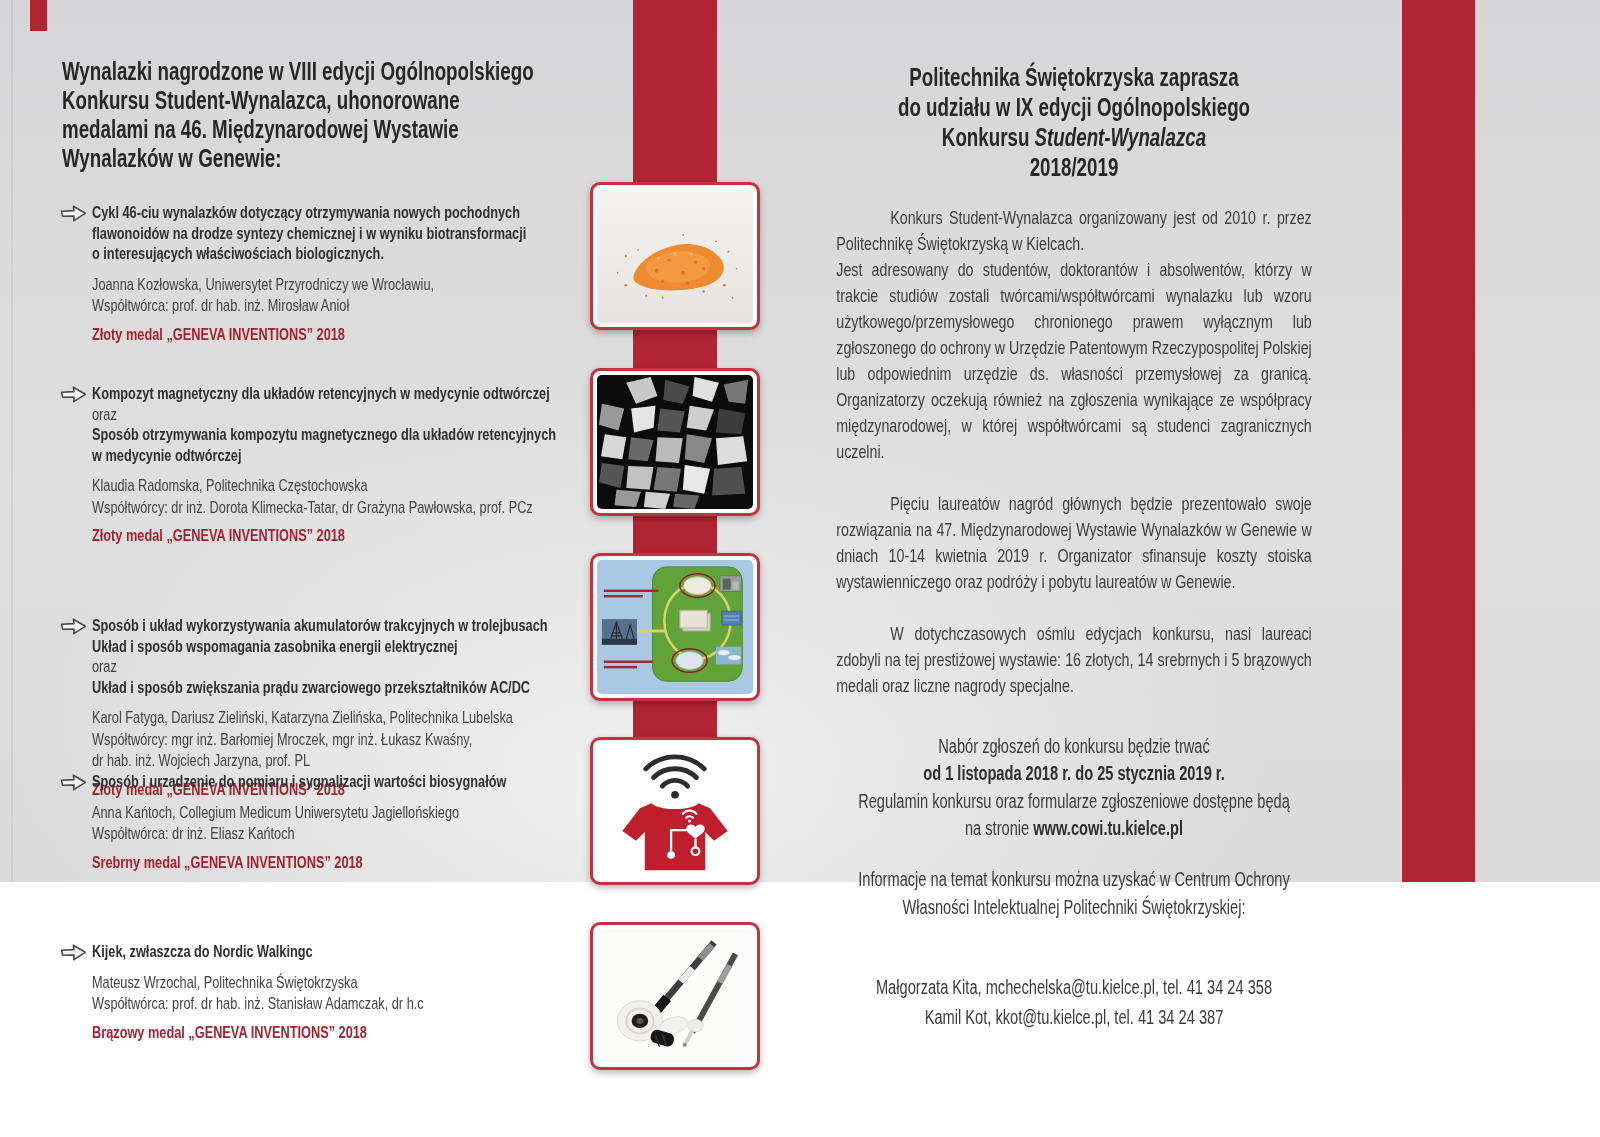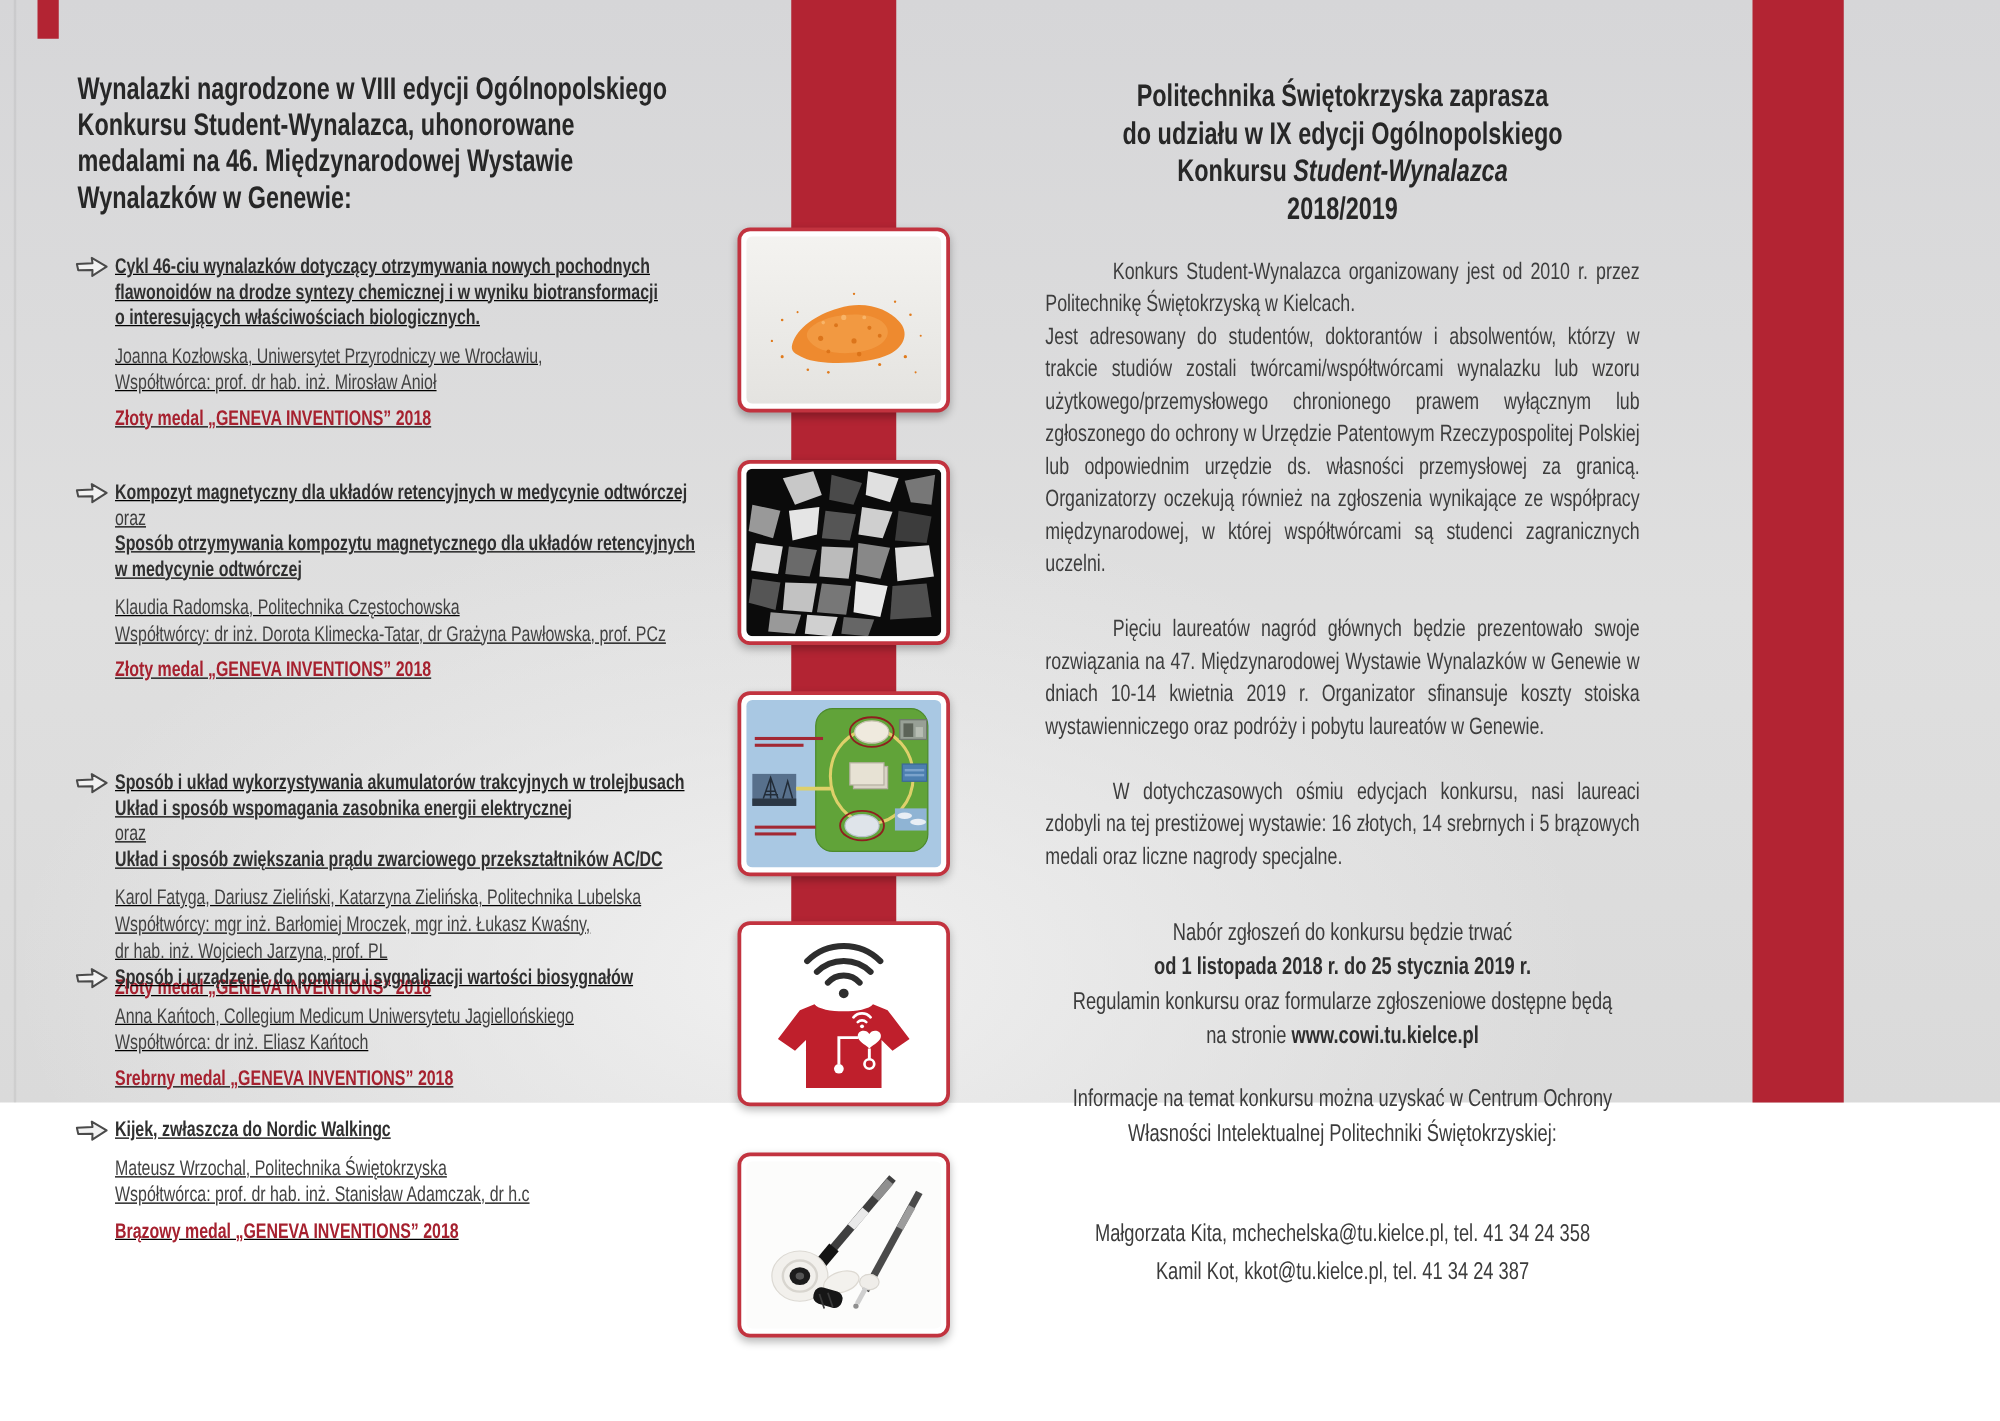--- a/index.html
+++ b/index.html
@@ -14,26 +14,26 @@
   .band{position:absolute;top:0;height:100%;background:#b32433;}
   .band-mid{left:633px;width:84px;}
   .band-right{left:1402px;width:73px;}
 
   
   .left-heading{position:absolute;left:62px;top:57px;width:720px;
     transform:scaleX(.75);transform-origin:0 0;}
   .h-line{font-size:25px;font-weight:bold;line-height:29px;color:#272727;
     letter-spacing:0;white-space:nowrap;}
   .awards{position:absolute;left:0;top:0;width:640px;height:100%;}
-  .award{position:absolute;left:60px;width:560px;padding-left:32px;text-decoration:underline;}
+  .award{position:absolute;left:60px;width:560px;padding-left:32px;}
   .award:nth-child(1){top:203px}
   .award:nth-child(2){top:384px}
   .award:nth-child(3){top:616px}
   .award:nth-child(4){top:772px}
-  .award:nth-child(5){top:894px}
+  .award:nth-child(5){top:942px}
   .arrow{position:absolute;left:0;top:2px;width:27px;height:17px;}
   .award-body{transform:scaleX(.75);transform-origin:0 0;width:660px;}
   .t-line{font-size:17px;font-weight:bold;line-height:20.5px;color:#2f2f2f;white-space:nowrap;}
   .t-plain{font-size:17px;line-height:20.5px;color:#3c3c3c;white-space:nowrap;}
   .authors{margin-top:9px;}
   .a-line{font-size:17px;line-height:21.5px;color:#424242;white-space:nowrap;}
   .medal{margin-top:8px;font-size:17px;font-weight:bold;color:#a6212f;white-space:nowrap;}
 
   
   .cards{position:absolute;left:590px;top:0;width:170px;height:100%;}

